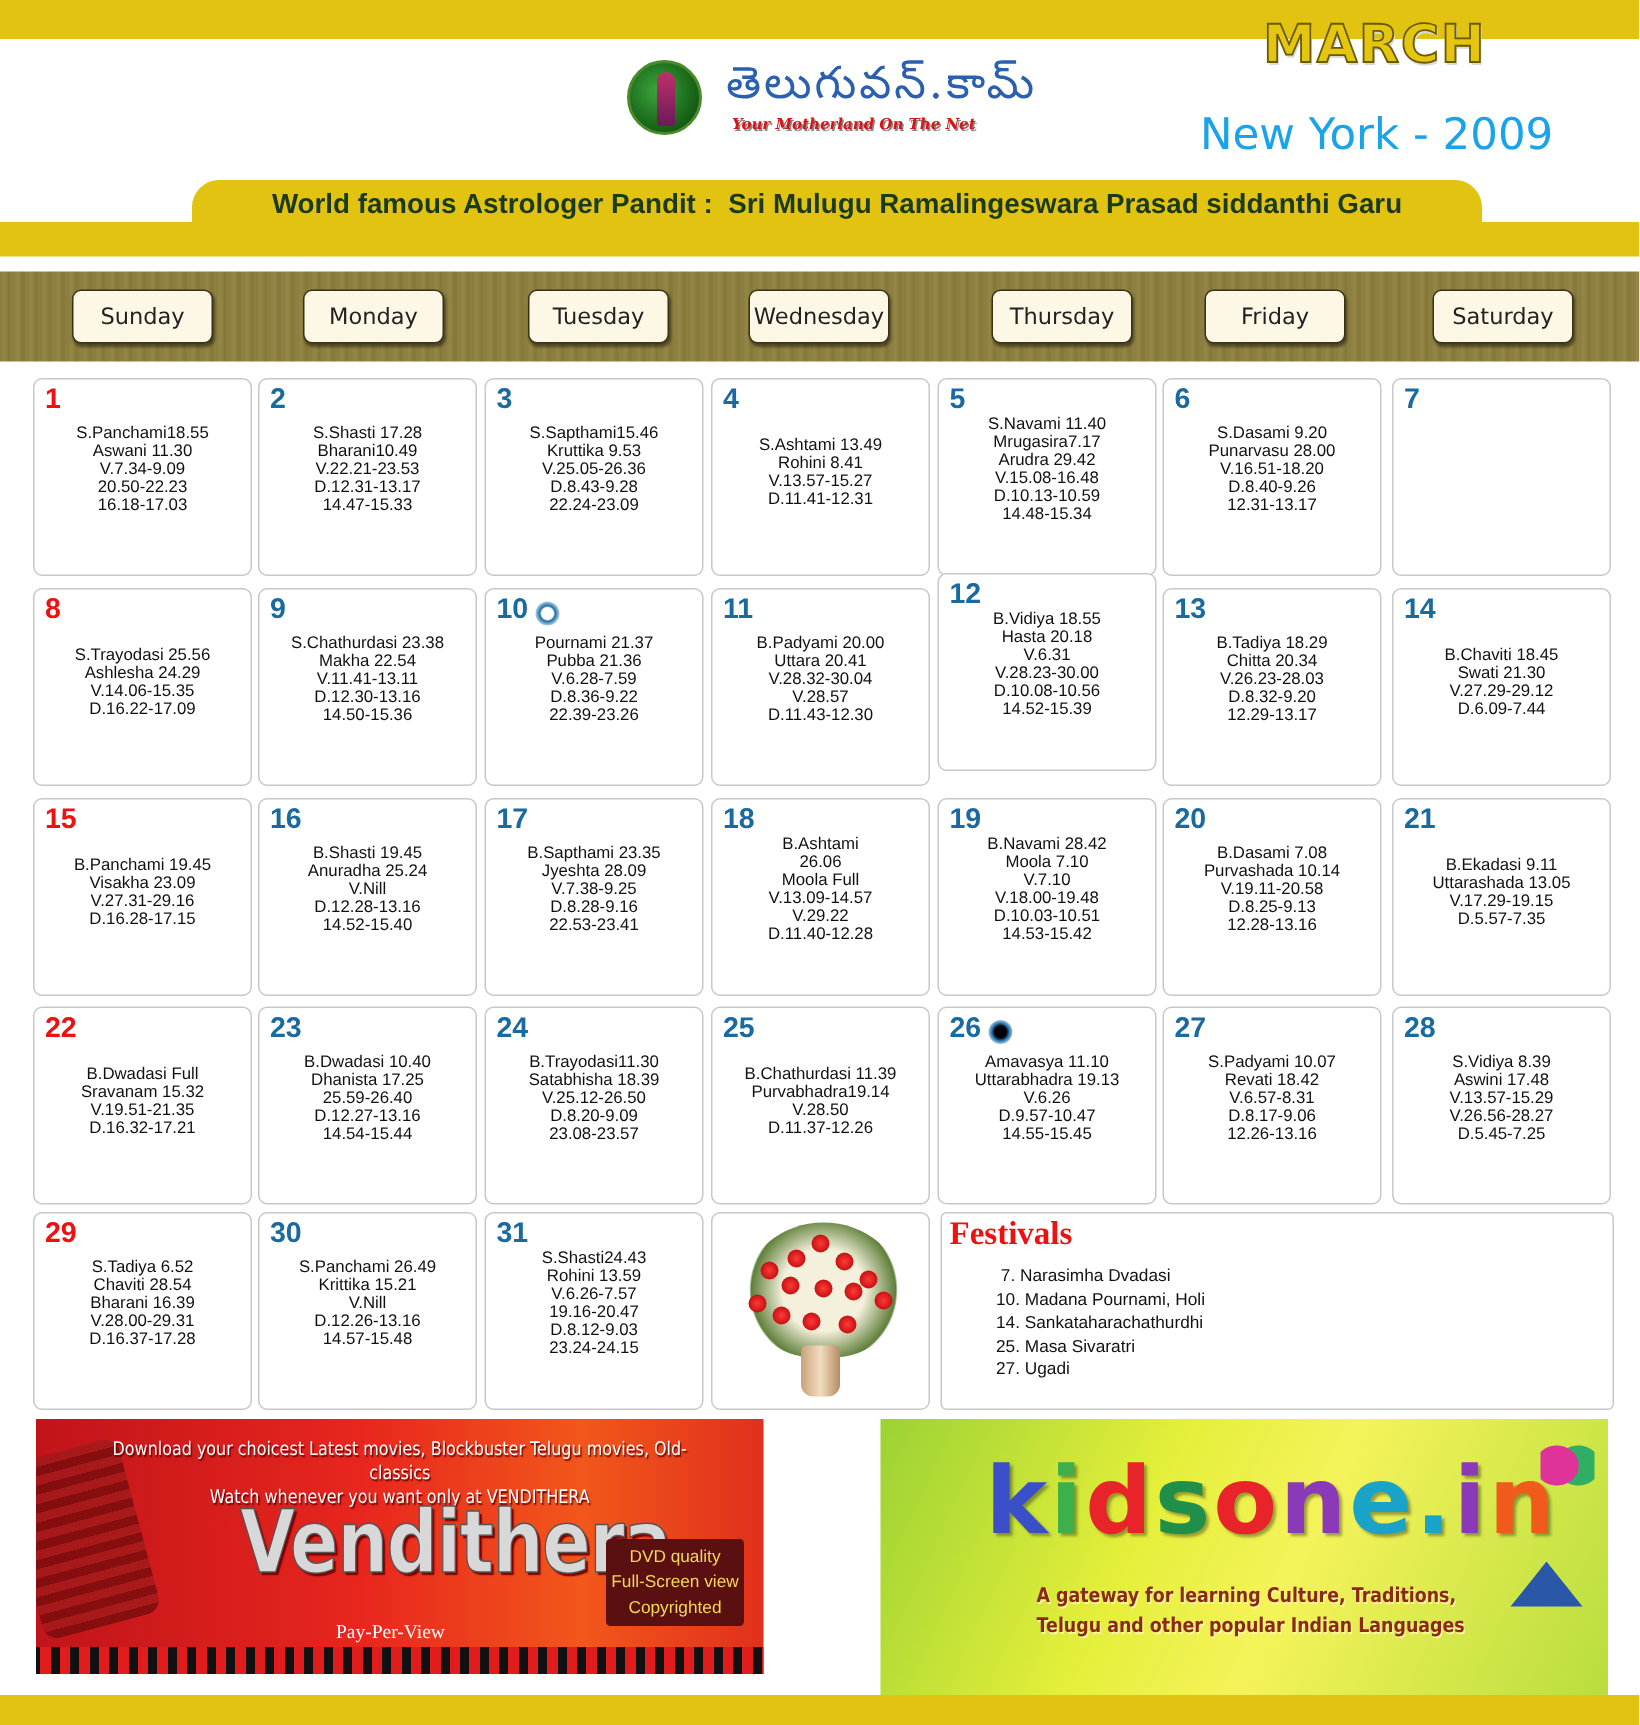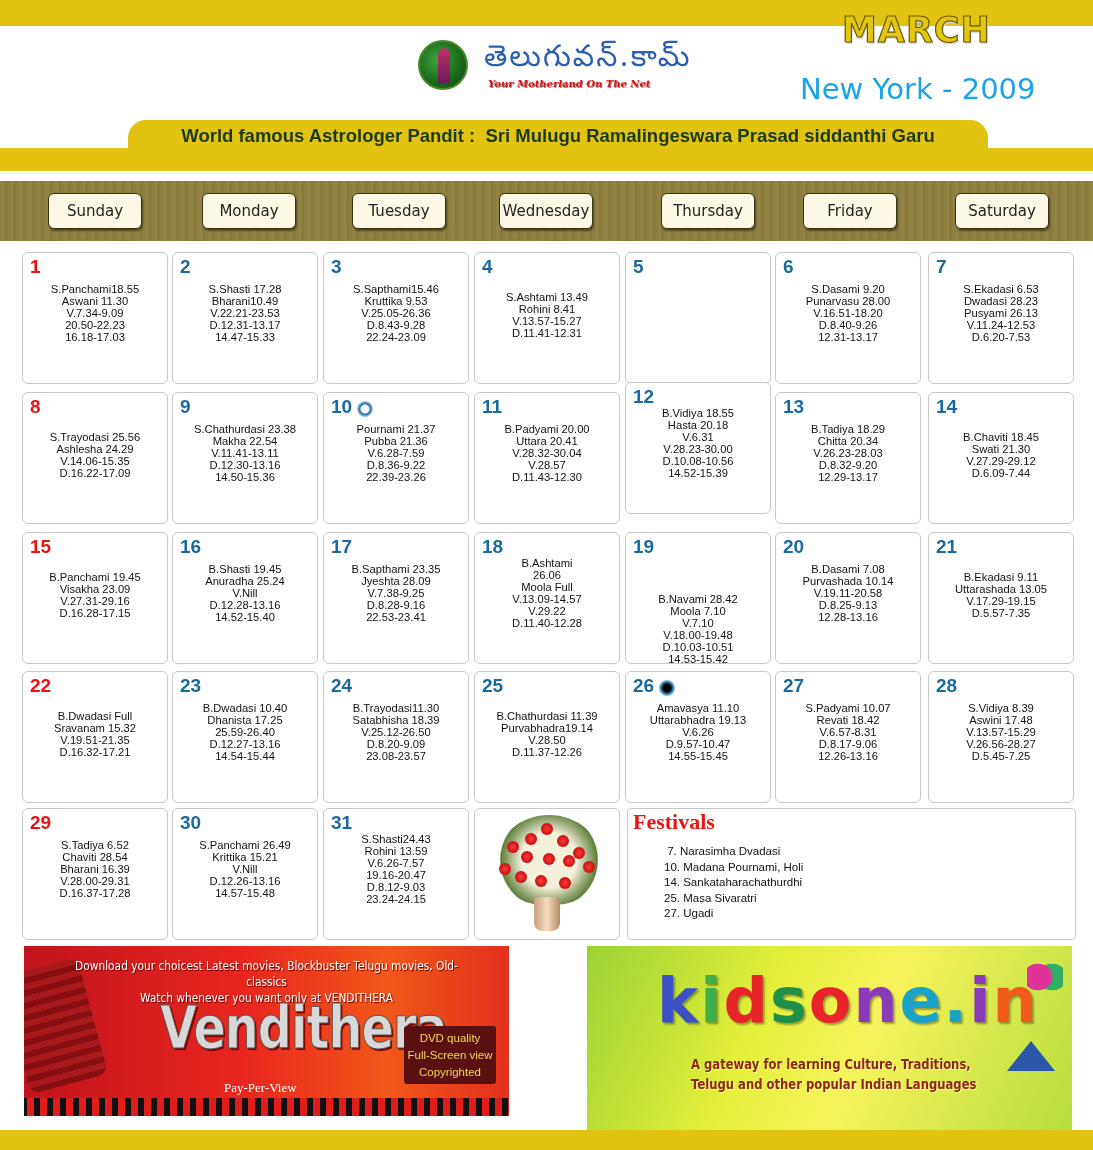--- a/index.html
+++ b/index.html
@@ -151,40 +151,41 @@
       <div class="cell-num">4</div>
       <div class="cell-lines" style="top: 38px;">
         <div>S.Ashtami 13.49</div>
         <div>Rohini 8.41</div>
         <div>V.13.57-15.27</div>
         <div>D.11.41-12.31</div>
       </div>
     </div>
     <div class="cell" style="left: 625px; top: 252px;">
       <div class="cell-num">5</div>
+      <div class="cell-lines" style="top: 24px;">
+        <div>S.Navami 11.40</div>
+        <div>Mrugasira7.17</div>
+        <div>Arudra 29.42</div>
+        <div>V.15.08-16.48</div>
+        <div>D.10.13-10.59</div>
+        <div>14.48-15.34</div>
+      </div>
     </div>
     <div class="cell" style="left: 775px; top: 252px;">
       <div class="cell-num">6</div>
       <div class="cell-lines" style="top: 30px;">
         <div>S.Dasami 9.20</div>
         <div>Punarvasu 28.00</div>
         <div>V.16.51-18.20</div>
         <div>D.8.40-9.26</div>
         <div>12.31-13.17</div>
       </div>
     </div>
     <div class="cell" style="left: 928px; top: 252px;">
       <div class="cell-num">7</div>
-      <div class="cell-lines" style="top: 30px;">
-        <div>S.Ekadasi 6.53</div>
-        <div>Dwadasi 28.23</div>
-        <div>Pusyami 26.13</div>
-        <div>V.11.24-12.53</div>
-        <div>D.6.20-7.53</div>
-      </div>
     </div>
     <div class="cell" style="left: 22px; top: 392px;">
       <div class="cell-num sun">8</div>
       <div class="cell-lines" style="top: 38px;">
         <div>S.Trayodasi 25.56</div>
         <div>Ashlesha 24.29</div>
         <div>V.14.06-15.35</div>
         <div>D.16.22-17.09</div>
       </div>
     </div>
@@ -284,21 +285,21 @@
         <div>B.Ashtami</div>
         <div>26.06</div>
         <div>Moola Full</div>
         <div>V.13.09-14.57</div>
         <div>V.29.22</div>
         <div>D.11.40-12.28</div>
       </div>
     </div>
     <div class="cell" style="left: 625px; top: 532px;">
       <div class="cell-num">19</div>
-      <div class="cell-lines" style="top: 24px; margin-top: 36px;">
+      <div class="cell-lines" style="top: 24px;">
         <div>B.Navami 28.42</div>
         <div>Moola 7.10</div>
         <div>V.7.10</div>
         <div>V.18.00-19.48</div>
         <div>D.10.03-10.51</div>
         <div>14.53-15.42</div>
       </div>
     </div>
     <div class="cell" style="left: 775px; top: 532px;">
       <div class="cell-num">20</div>

